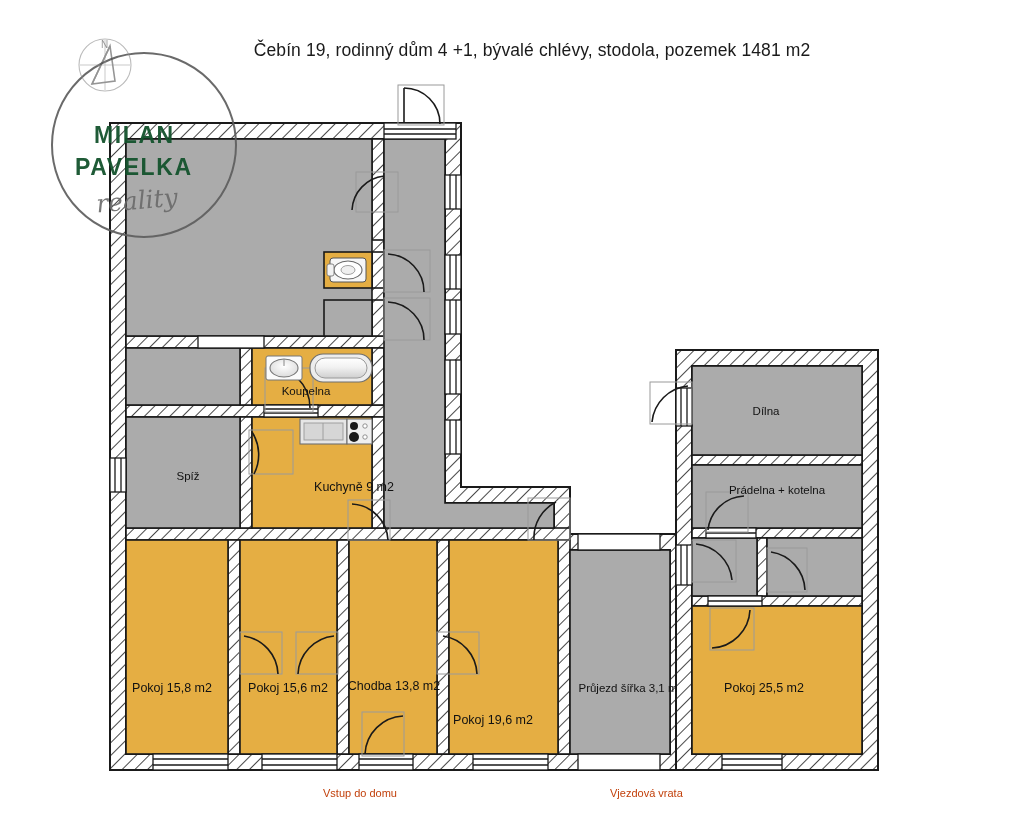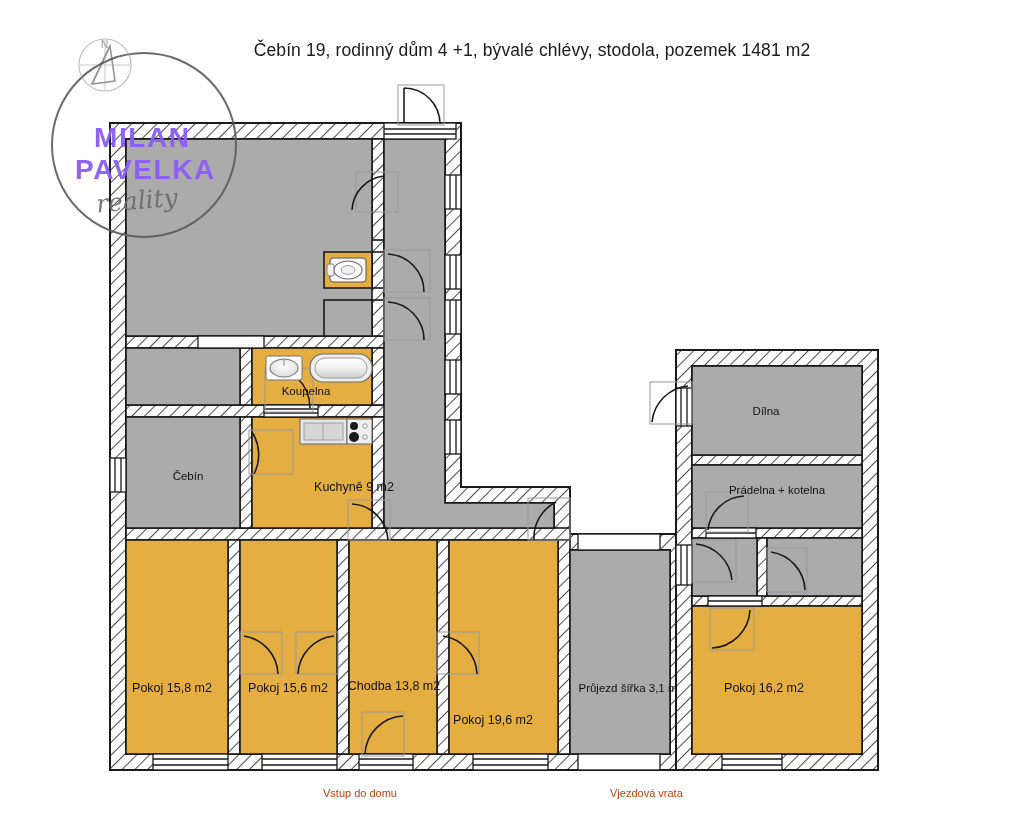--- a/index.html
+++ b/index.html
@@ -27,22 +27,22 @@
     transform:translate(-50%,-50%);
   }
   .rlabel.sm{font-size:11.5px;}
   
   #watermark{position:absolute;left:26px;top:26px;width:214px;height:214px;pointer-events:none;}
   #wm-circle{
     position:absolute;left:25px;top:26px;width:186px;height:186px;
     border:2.5px solid #5d5d5d;border-radius:50%;box-sizing:border-box;opacity:.92;
   }
   #wm-milan,#wm-pavelka{
-    position:absolute;color:#8b5cf6;font-weight:bold;letter-spacing:1.6px;
-    font-size:28px;opacity:.95;
+    position:absolute;color:#14532d;font-weight:bold;letter-spacing:1.6px;
+    font-size:23px;opacity:.95;
   }
   #wm-milan{left:68px;top:96px;}
   #wm-pavelka{left:49px;top:128px;}
   #wm-reality{
     position:absolute;left:70px;top:160px;color:#6a6a6a;font-size:25px;
     font-family:"DejaVu Serif", serif;font-style:italic;opacity:.9;
     transform:rotate(-5deg);
   }
   #wm-compass{position:absolute;left:48px;top:8px;width:62px;height:62px;opacity:.6;}
 </style>
@@ -321,31 +321,31 @@
         <circle cx="354" cy="426" r="4" fill="#1a1a1a"></circle>
         <circle cx="354" cy="437" r="5" fill="#1a1a1a"></circle>
         <circle cx="365" cy="426" r="2.2" fill="#ffffff" stroke="#777" stroke-width=".8"></circle>
         <circle cx="365" cy="437" r="2.2" fill="#ffffff" stroke="#777" stroke-width=".8"></circle>
       </g>
     </g>
   </svg>
 
   <div class="title">Čebín 19, rodinný dům 4 +1, bývalé chlévy, stodola, pozemek 1481 m2</div>
 
-  <div class="rlabel sm" style="left:188px;top:476px;">Čebín</div>
+  <div class="rlabel sm" style="left:188px;top:476px;">Spíž</div>
   <div class="rlabel sm" style="left:306px;top:391px;">Koupelna</div>
   <div class="rlabel" style="left:316px;top:487px;margin-left:38px;">Kuchyně 9 m2</div>
   <div class="rlabel" style="left:172px;top:688px;">Pokoj 15,8 m2</div>
   <div class="rlabel" style="left:288px;top:688px;">Pokoj 15,6 m2</div>
   <div class="rlabel" style="left:394px;top:686px;">Chodba 13,8 m2</div>
   <div class="rlabel" style="left:493px;top:688px;margin-top:32px;">Pokoj 19,6 m2</div>
   <div class="rlabel sm" style="left:628px;top:688px;">Průjezd šířka 3,1 m</div>
   <div class="rlabel sm" style="left:766px;top:411px;">Dílna</div>
   <div class="rlabel sm" style="left:777px;top:490px;">Prádelna + kotelna</div>
-  <div class="rlabel" style="left:764px;top:688px;">Pokoj 16,2 m2</div>
+  <div class="rlabel" style="left:764px;top:688px;">Pokoj 25,5 m2</div>
 
   <div class="caption" id="cap-vstup">Vstup do domu</div>
   <div class="caption" id="cap-vrata">Vjezdová vrata</div>
 
   <div id="watermark">
     <div id="wm-circle"></div>
     <svg id="wm-compass" viewBox="0 0 62 62">
       <circle cx="31" cy="31" r="26" fill="none" stroke="#8d8d8d" stroke-width="1.1"></circle>
       <path d="M31,6 L31,56 M6,31 L56,31" stroke="#9b9b9b" stroke-width=".9"></path>
       <path d="M18,50 L36,12 L41,47 Z" fill="none" stroke="#4f4f4f" stroke-width="1.6"></path>

